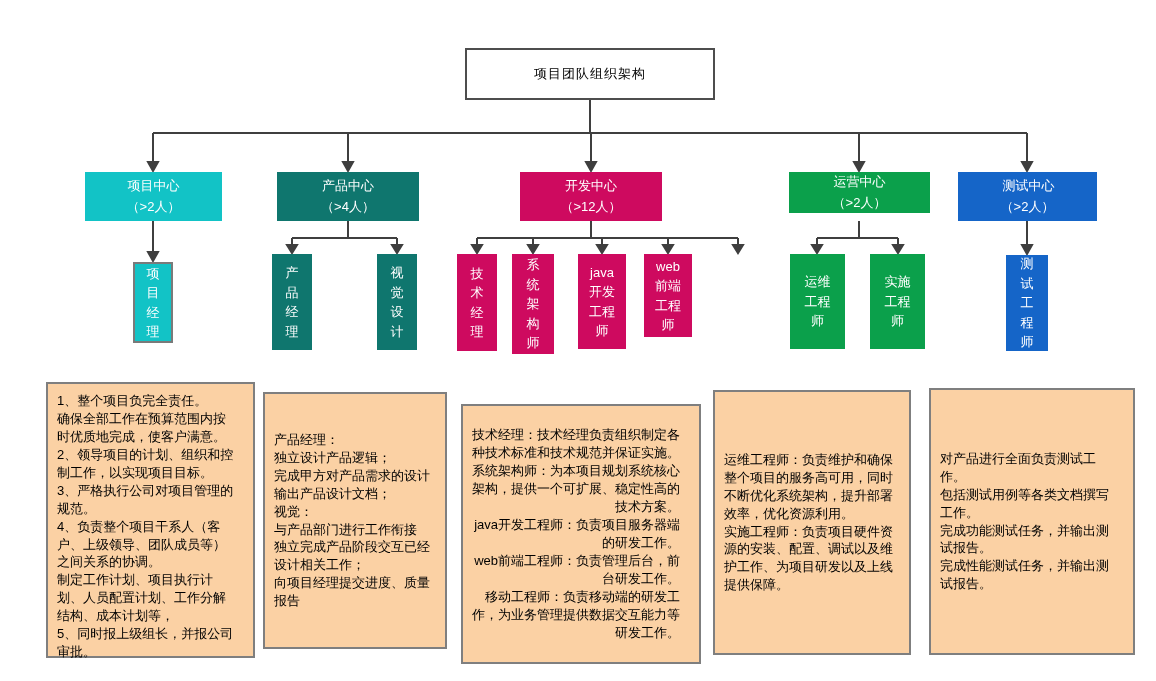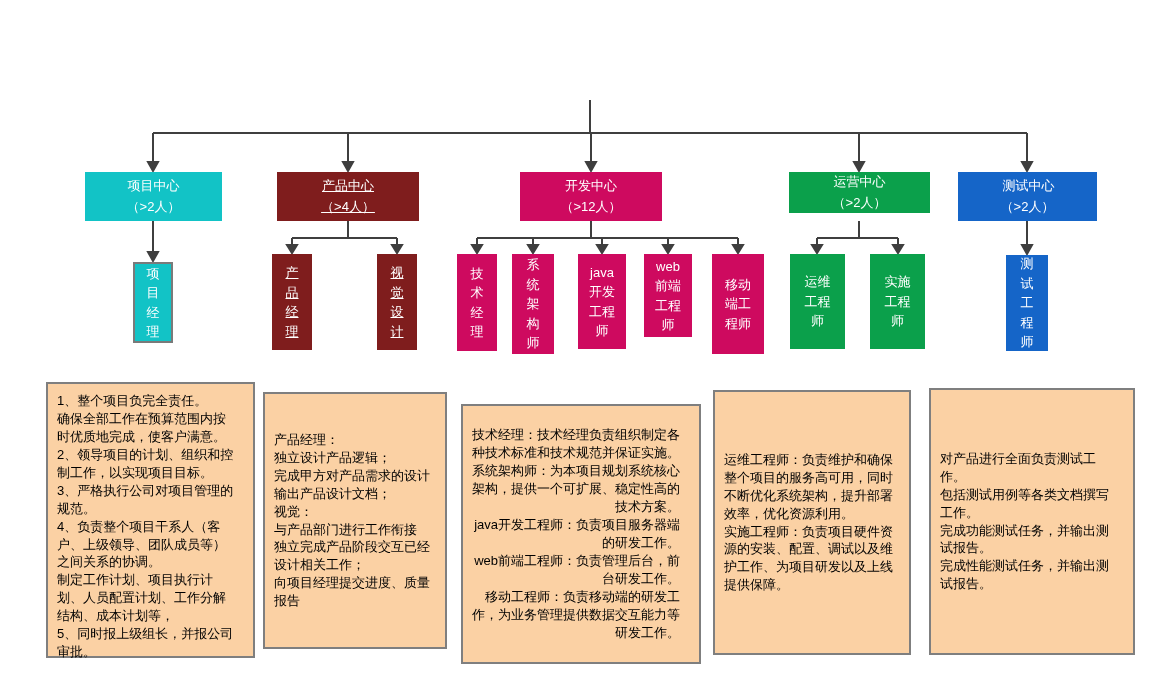--- a/index.html
+++ b/index.html
@@ -15,21 +15,21 @@
     display:flex;align-items:center;justify-content:center;
     text-align:center;white-space:pre-line;
   }
   .root-box{
     background:#ffffff;border:2px solid #4d4d4d;
     font-size:13px;color:#000;letter-spacing:1px;
   }
   .center-box{color:#ffffff;font-size:13px;line-height:1.55;}
   .member-box{color:#ffffff;font-size:13px;line-height:1.5;}
   .bg-cyan{background:#12C3C6;}
-  .bg-magenta{background:#7f1d1d;text-decoration:underline;}
+  .bg-magenta{background:#0f766e;}
   .bg-crimson{background:#CE0A5F;}
   .bg-green{background:#0BA04B;}
   .bg-blue{background:#1565C8;text-align:right;}
   .bordered{border:2px solid #7a7a7a;}
   .note{
     position:absolute;box-sizing:border-box;
     background:#FBD1A4;border:2px solid #7f7f7f;
     font-size:13px;line-height:1.38;color:#000;
     padding:8px 9px;white-space:pre-line;
     display:flex;align-items:center;text-align:left;
@@ -86,20 +86,21 @@
       <line x1="817" y1="238" x2="817" y2="246"></line>
         <polygon points="812,245 822,245 817,253"></polygon>
       <line x1="898" y1="238" x2="898" y2="246"></line>
         <polygon points="893,245 903,245 898,253"></polygon>
 
       <line x1="1027" y1="221" x2="1027" y2="246"></line>
         <polygon points="1022,245 1032,245 1027,254"></polygon>
     </g>
   </svg>
 
+  <div class="box root-box" style="left:465px;top:48px;width:250px;height:52px;">项目团队组织架构</div>
 
   <div class="box center-box bg-cyan" style="left:85px;top:172px;width:137px;height:49px;">项目中心
 （&gt;2人）</div>
   <div class="box center-box bg-magenta" style="left:277px;top:172px;width:142px;height:49px;">产品中心
 （&gt;4人）</div>
   <div class="box center-box bg-crimson" style="left:520px;top:172px;width:142px;height:49px;">开发中心
 （&gt;12人）</div>
   <div class="box center-box bg-green" style="left:789px;top:172px;width:141px;height:41px;">运营中心
 （&gt;2人）</div>
   <div class="box center-box bg-blue" style="left:958px;top:172px;width:139px;height:49px;">测试中心
@@ -129,23 +130,20 @@
 构
 师</div>
   <div class="box member-box bg-crimson" style="left:578px;top:254px;width:48px;height:95px;">java
 开发
 工程
 师</div>
   <div class="box member-box bg-crimson" style="left:644px;top:254px;width:48px;height:83px;">web
 前端
 工程
 师</div>
-  <div class="box member-box bg-crimson" style="left:712px;top:254px;width:52px;height:100px;">移动
-端工
-程师</div>
 
   <div class="box member-box bg-green" style="left:790px;top:254px;width:55px;height:95px;">运维
 工程
 师</div>
   <div class="box member-box bg-green" style="left:870px;top:254px;width:55px;height:95px;">实施
 工程
 师</div>
 
   <div class="box member-box bg-blue" style="left:1006px;top:255px;width:42px;height:96px;">测
 试

